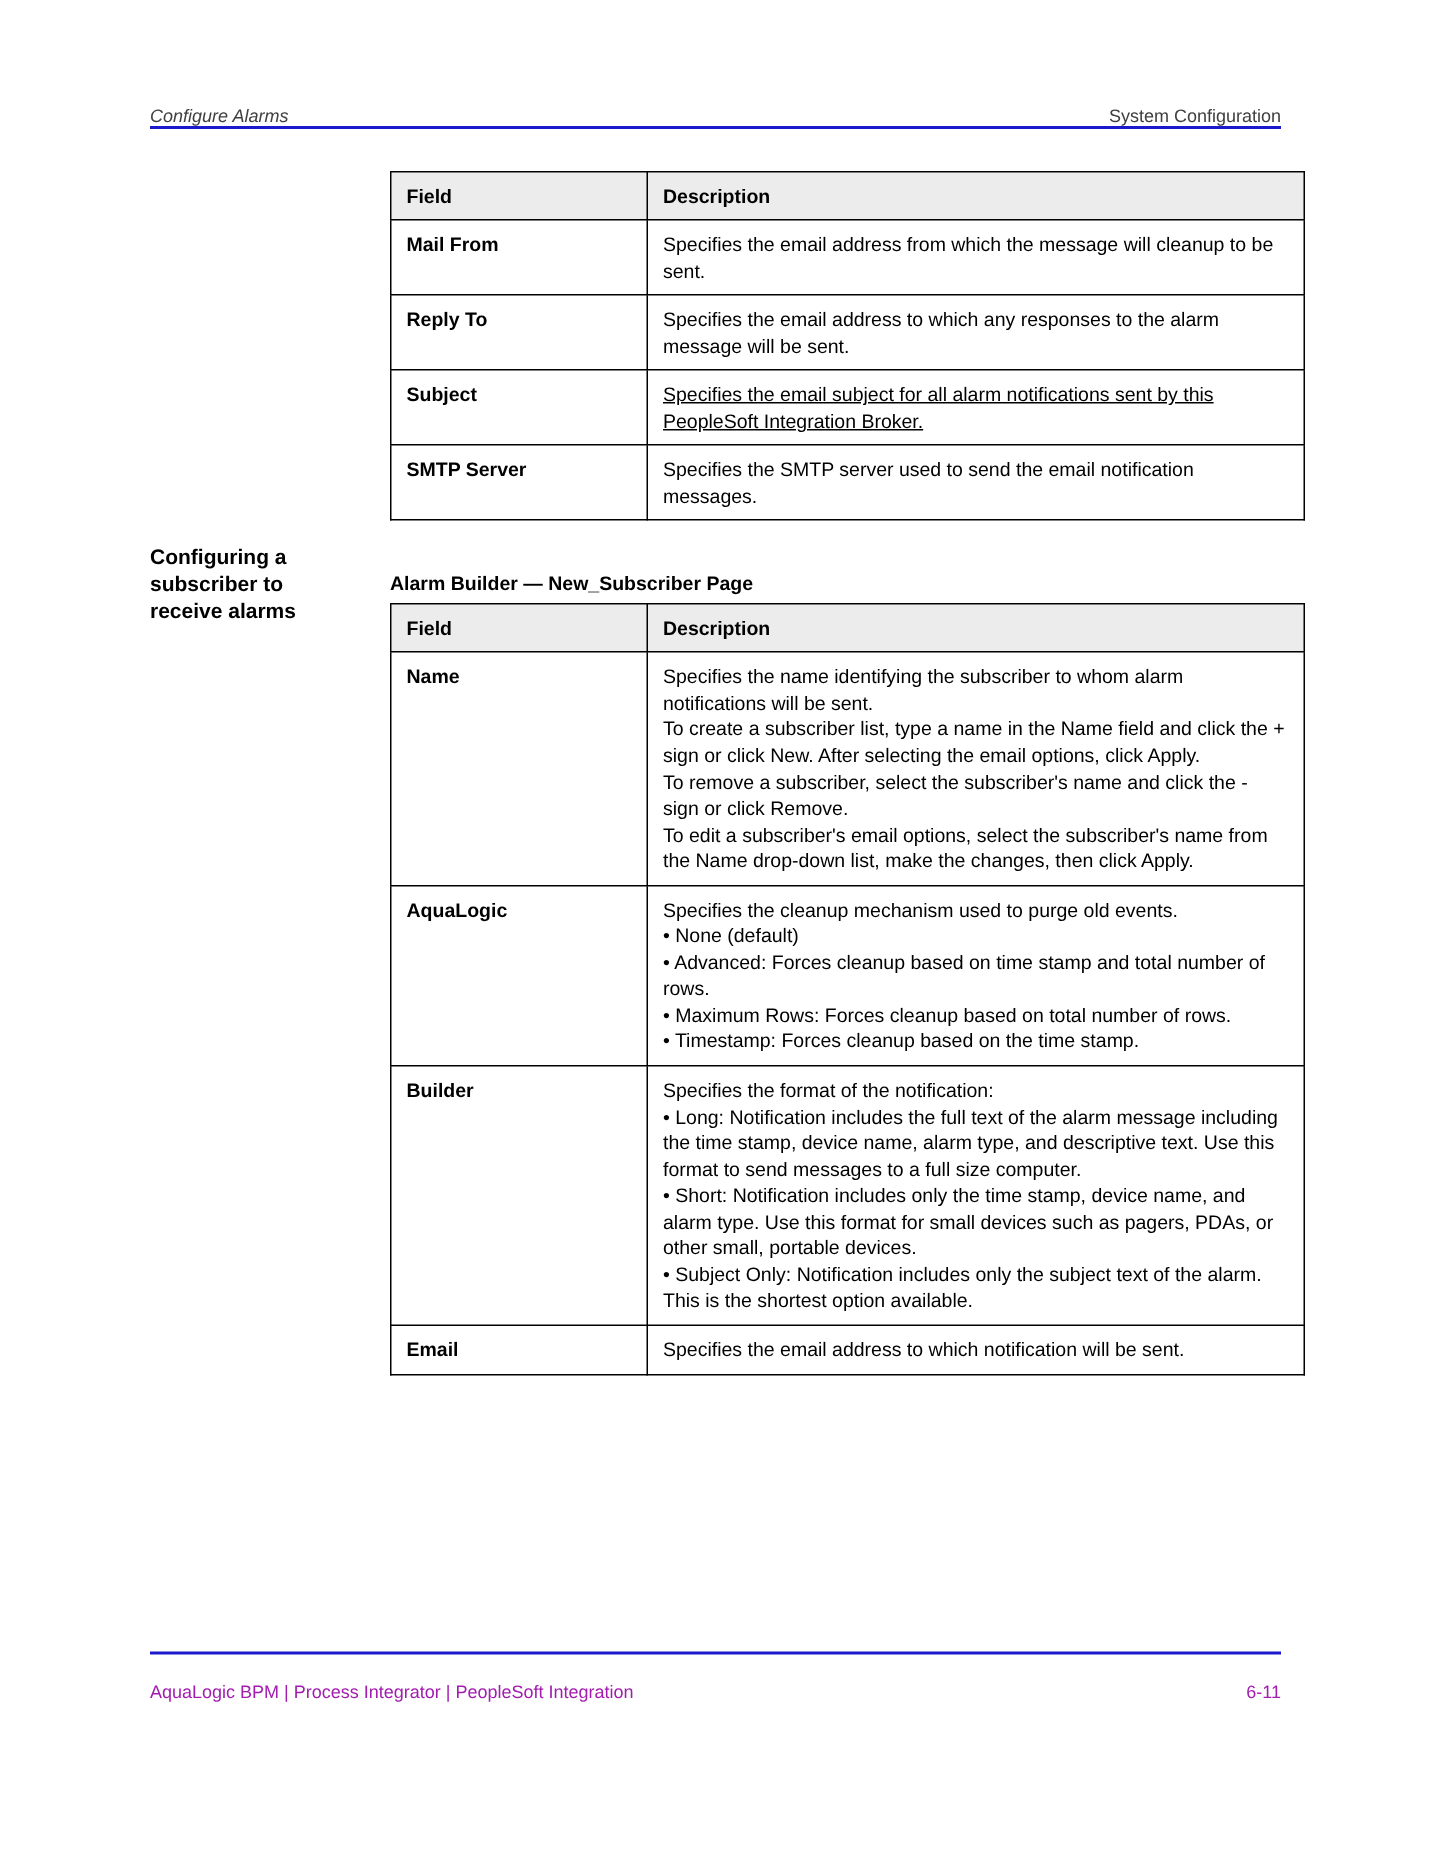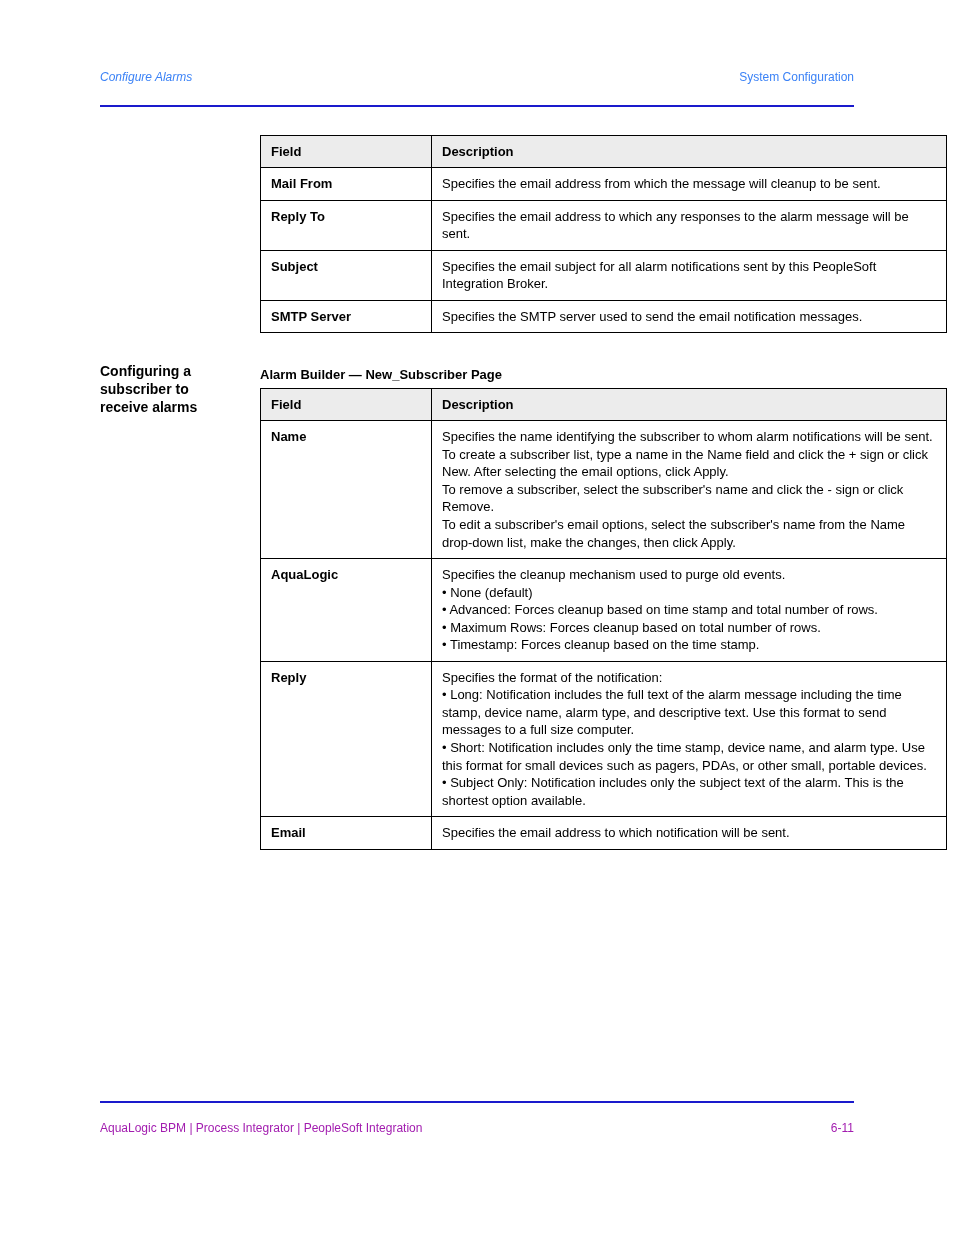--- a/index.html
+++ b/index.html
@@ -15,42 +15,42 @@
     height: 1235px;
     position: relative;
     box-sizing: border-box;
     padding: 70px 100px 60px 100px;
   }
   .header {
     display: flex;
     justify-content: space-between;
     align-items: baseline;
     font-size: 12px;
-    color: #3b82f6;
-    margin-bottom: 21px;
+    color: #404040;
+    margin-bottom: 0;
   }
   .header-left { font-style: italic; }
   .header-right { text-align: right; }
   .hr-top, .hr-bottom {
     border: none;
     border-top: 2px solid #1a1acc;
     margin: 0 0 28px 0;
   }
   .left-note {
     position: absolute;
     left: 100px;
     top: 362px;
     width: 140px;
     font-size: 14px;
     font-weight: bold;
     line-height: 1.3;
   }
   table {
     border-collapse: collapse;
-    width: 687px;
+    width: 610px;
     margin-left: 160px;
     margin-bottom: 34px;
     font-size: 13px;
   }
   table, th, td {
     border: 1px solid #000;
   }
   th {
     background: #ececec;
     font-weight: bold;
@@ -117,21 +117,21 @@
         <tr>
           <td>Mail From</td>
           <td style="font-weight: normal;">Specifies the email address from which the message will cleanup to be sent.</td>
         </tr>
         <tr>
           <td>Reply To</td>
           <td style="font-weight: normal;">Specifies the email address to which any responses to the alarm message will be sent.</td>
         </tr>
         <tr>
           <td>Subject</td>
-          <td style="font-weight: normal;">Specifies the email subject for all alarm notifications sent by this PeopleSoft Integration Broker.</td>
+          <td style="font-weight: normal; text-decoration: underline;">Specifies the email subject for all alarm notifications sent by this PeopleSoft Integration Broker.</td>
         </tr>
         <tr>
           <td>SMTP Server</td>
           <td style="font-weight: normal;">Specifies the SMTP server used to send the email notification messages.</td>
         </tr>
       </tbody>
   </table>
 
   <div class="left-note">Configuring a subscriber to receive alarms</div>
 
@@ -147,21 +147,21 @@
     <tbody id="table2-body">
         <tr>
           <td>Name</td>
           <td style="font-weight: normal;">Specifies the name identifying the subscriber to whom alarm notifications will be sent.<br>To create a subscriber list, type a name in the Name field and click the + sign or click New. After selecting the email options, click Apply.<br>To remove a subscriber, select the subscriber's name and click the - sign or click Remove.<br>To edit a subscriber's email options, select the subscriber's name from the Name drop-down list, make the changes, then click Apply.</td>
         </tr>
         <tr>
           <td>AquaLogic</td>
           <td style="font-weight: normal;">Specifies the cleanup mechanism used to purge old events.<br>• None (default)<br>• Advanced: Forces cleanup based on time stamp and total number of rows.<br>• Maximum Rows: Forces cleanup based on total number of rows.<br>• Timestamp: Forces cleanup based on the time stamp.</td>
         </tr>
         <tr>
-          <td>Reply</td>
+          <td>Builder</td>
           <td style="font-weight: normal;">Specifies the format of the notification:<br>• Long: Notification includes the full text of the alarm message including the time stamp, device name, alarm type, and descriptive text. Use this format to send messages to a full size computer.<br>• Short: Notification includes only the time stamp, device name, and alarm type. Use this format for small devices such as pagers, PDAs, or other small, portable devices.<br>• Subject Only: Notification includes only the subject text of the alarm. This is the shortest option available.</td>
         </tr>
         <tr>
           <td>Email</td>
           <td style="font-weight: normal;">Specifies the email address to which notification will be sent.</td>
         </tr>
       </tbody>
   </table>
 
   <hr class="footer-line">

